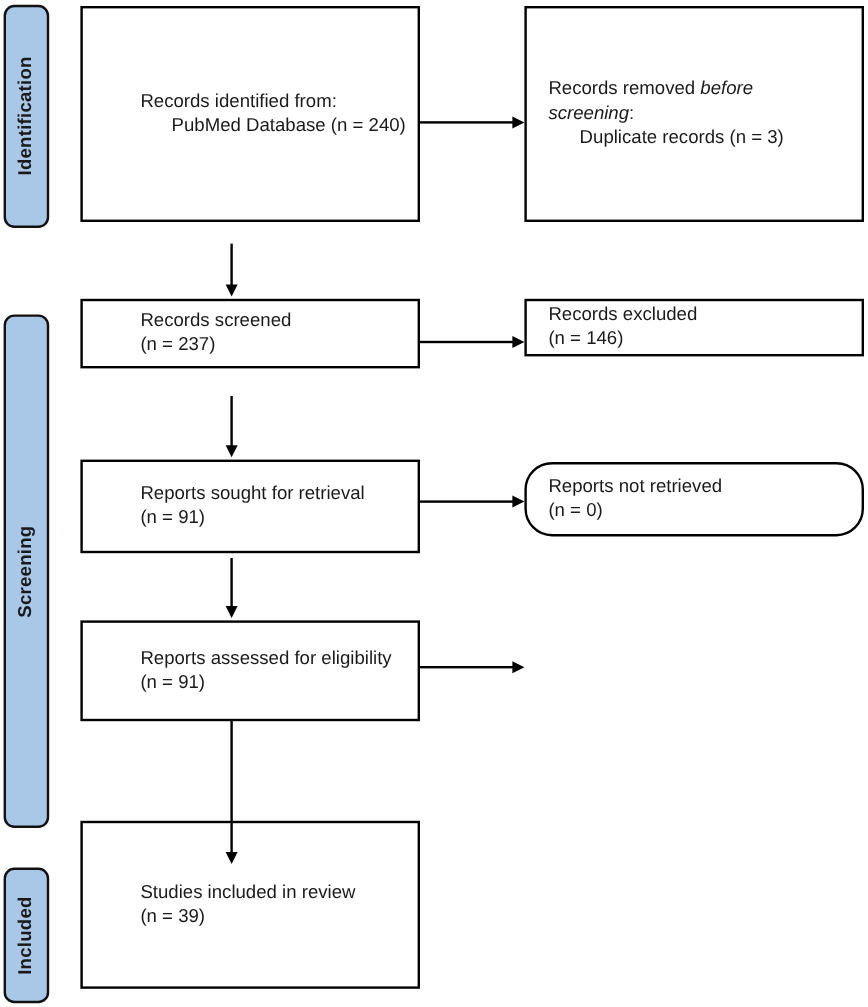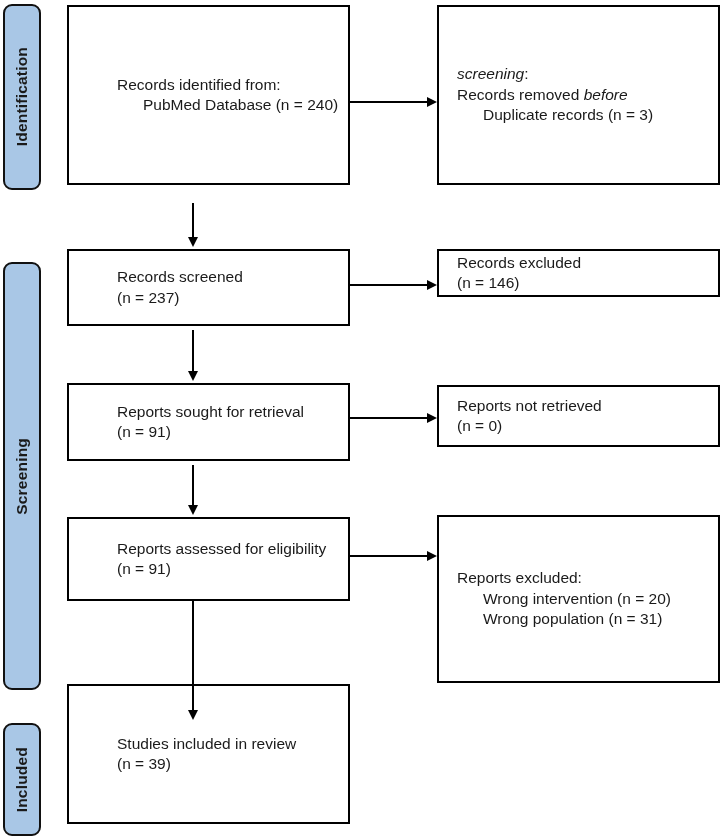--- a/index.html
+++ b/index.html
@@ -96,61 +96,56 @@
   </div>
   <div class="stage" style="top:723px; height:113px;">
     <span class="stage-label">Included</span>
   </div>
 
   <div class="fbox left-col" style="top:5px; height:180px;">
     <div class="line">Records identified from:</div>
     <div class="line indent">PubMed Database (n = 240)</div>
   </div>
 
-  <div class="fbox left-col" style="top:249px; height:77px;">
+  <div class="fbox left-col" style="top:249px; height:58px;">
     <div class="line">Records screened</div>
     <div class="line">(n = 237)</div>
   </div>
 
   <div class="fbox left-col" style="top:383px; height:78px;">
     <div class="line">Reports sought for retrieval</div>
     <div class="line">(n = 91)</div>
   </div>
 
   <div class="fbox left-col" style="top:517px; height:84px;">
     <div class="line">Reports assessed for eligibility</div>
     <div class="line">(n = 91)</div>
   </div>
 
   <div class="fbox left-col" style="top:684px; height:140px;">
     <div class="line">Studies included in review</div>
     <div class="line">(n = 39)</div>
   </div>
 
   <div class="fbox right-col" style="top:5px; height:180px;">
+    <div class="line"><span>Records removed </span><span class="it">before</span></div>
     <div class="line"><span class="it">screening</span><span>:</span></div>
-    <div class="line"><span>Records removed </span><span class="it">before</span></div>
     <div class="line indent">Duplicate records (n = 3)</div>
   </div>
 
   <div class="fbox right-col" style="top:249px; height:48px;">
     <div class="line">Records excluded</div>
     <div class="line">(n = 146)</div>
   </div>
 
-  <div class="fbox right-col" style="top:385px; height:62px;">
+  <div class="fbox right-col" style="top:385px; height:62px;border-radius:23px;">
     <div class="line">Reports not retrieved</div>
     <div class="line">(n = 0)</div>
   </div>
 
-  <div class="fbox right-col" style="top:515px; height:168px;">
-    <div class="line">Reports excluded:</div>
-    <div class="line indent">Wrong intervention (n = 20)</div>
-    <div class="line indent">Wrong population (n = 31)</div>
-  </div>
 
   <div class="arrow-h" style="left:350px; top:101px; width:78px;"></div>
   <div class="arrow-h" style="left:350px; top:284px; width:78px;"></div>
   <div class="arrow-h" style="left:350px; top:417px; width:78px;"></div>
   <div class="arrow-h" style="left:350px; top:555px; width:78px;"></div>
 
   <div class="arrow-v" style="left:192px; top:203px; height:35px;"></div>
   <div class="arrow-v" style="left:192px; top:330px; height:42px;"></div>
   <div class="arrow-v" style="left:192px; top:465px; height:41px;"></div>
   <div class="arrow-v" style="left:192px; top:600px; height:111px;"></div>

